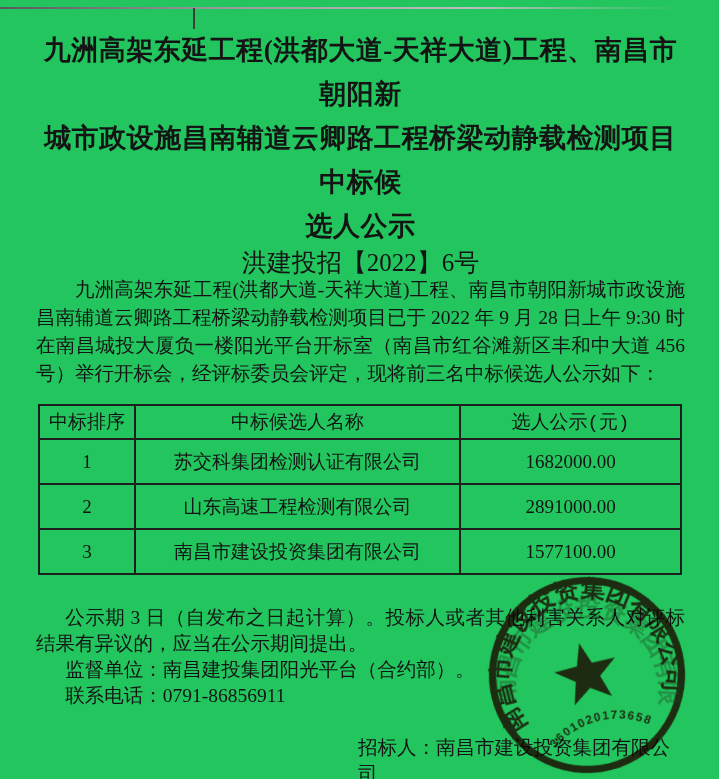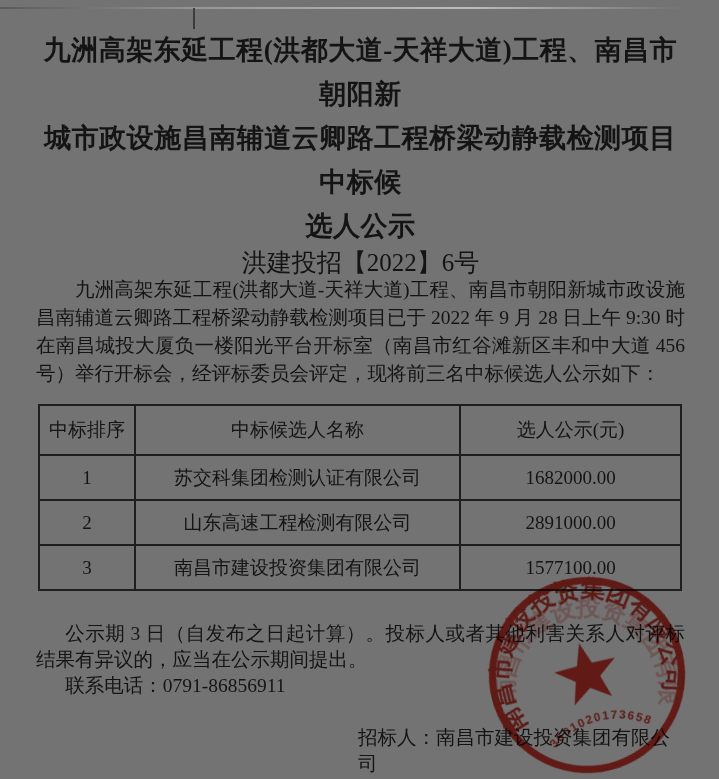--- a/index.html
+++ b/index.html
@@ -8,21 +8,21 @@
     width: 719px; height: 779px;
     position: relative;
     overflow: hidden;
     font-family: "Liberation Serif", "DejaVu Serif", serif;
     color: #141414;
   }
   .page {
     position: relative;
     width: 719px; height: 779px;
     padding: 24px 34px 0 36px;
-    background: #737373;
+    background: #22c55e;
   }
   
   .scan-top-line {
     position: absolute; left: 0; top: 7px; width: 100%; height: 2px;
     background: linear-gradient(to right, #5a5a5a, #9a9a9a 30%, #bdbdbd 65%, rgba(200,200,200,0) 95%);
   }
   .scan-tick {
     position: absolute; left: 193px; top: 8px; width: 2px; height: 21px;
     background: #3c3c3c;
   }
@@ -42,21 +42,21 @@
     width: 644px;
     border-collapse: collapse;
     font-size: 19px;
   }
   table.bid-table th, table.bid-table td {
     border: 2px solid #1e1e1e;
     text-align: center; vertical-align: middle;
     font-weight: 500;
     padding: 0 4px;
   }
-  table.bid-table th { height: 50px; font-weight: 500; }
+  table.bid-table th { height: 34px; font-weight: 500; font-family: Liberation Mono, monospace; }
   table.bid-table td { height: 45px; }
   col.c-rank  { width: 96px; }
   col.c-name  { width: 325px; }
   col.c-price { width: 221px; }
   
   .notice { margin-top: 30px; font-size: 19.5px; line-height: 26px; text-align: justify; text-indent: 1.5em; }
   .supervisor, .phone { font-size: 19.5px; line-height: 26px; text-indent: 1.5em; }
   
   .sig-tenderer { margin-top: 26px; font-size: 19.5px; line-height: 26px; padding-left: 322px; }
   
@@ -121,20 +121,21 @@
       </tr>
       <tr>
         <td>3</td>
         <td>南昌市建设投资集团有限公司</td>
         <td>1577100.00</td>
       </tr>
     </tbody>
   </table>
 
   <p class="notice">公示期 3 日（自发布之日起计算）。投标人或者其他利害关系人对评标结果有异议的，应当在公示期间提出。</p>
+  <p class="supervisor">监督单位：南昌建投集团阳光平台（合约部）。</p>
   <p class="phone">联系电话：0791-86856911</p>
 
   <p class="sig-tenderer">招标人：南昌市建设投资集团有限公司</p>
 
   <div class="stamp">
     <svg viewBox="0 0 220 200" xmlns="http://www.w3.org/2000/svg">
       <defs>
         <path id="arcTop" d="M 44.2,138 A 76,76 0 1 1 175.8,138" fill="none"></path>
         <path id="arcTopGhost" d="M 40.0,131 A 72,72 0 1 1 180.0,131" fill="none"></path>
         <path id="arcBottom" d="M 60.8,163 A 80,80 0 0 1 159.2,163" fill="none"></path>

